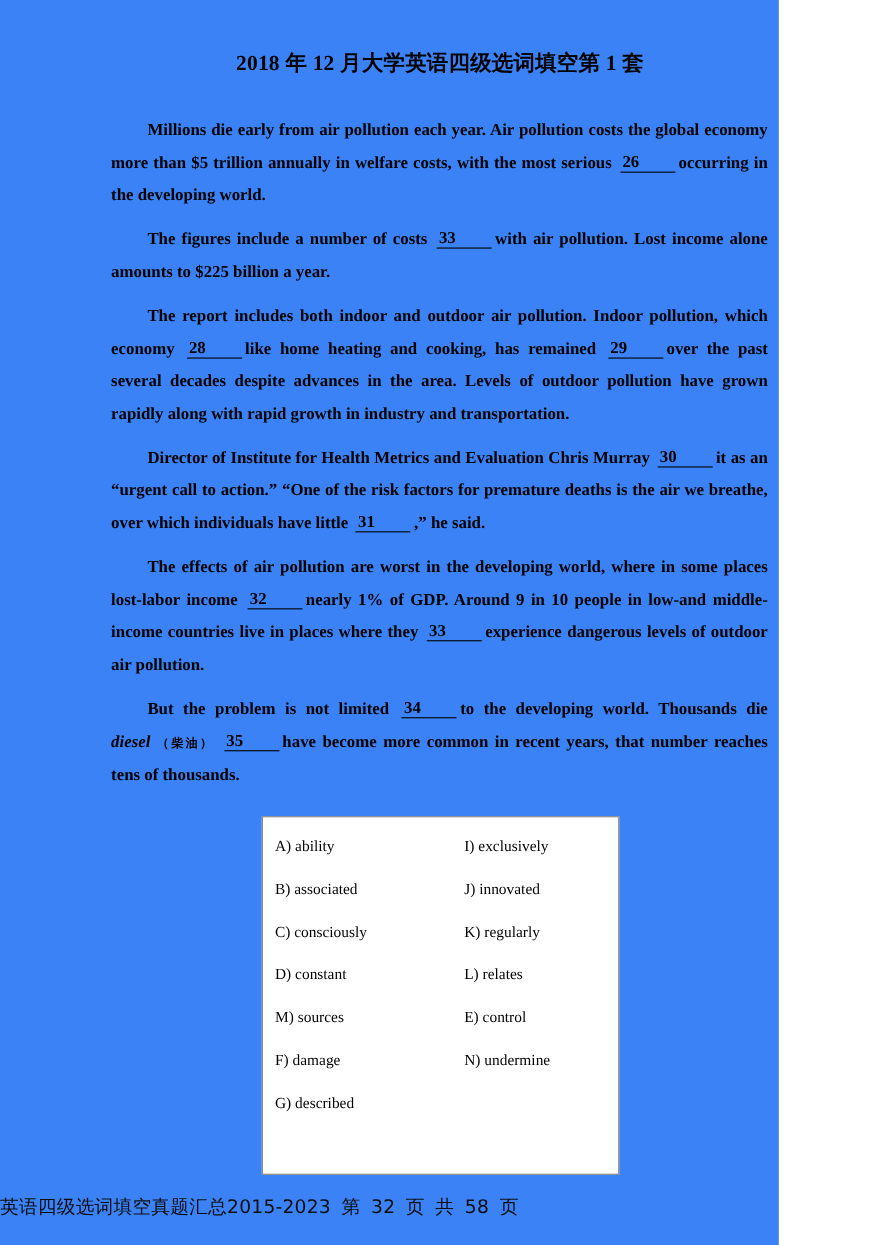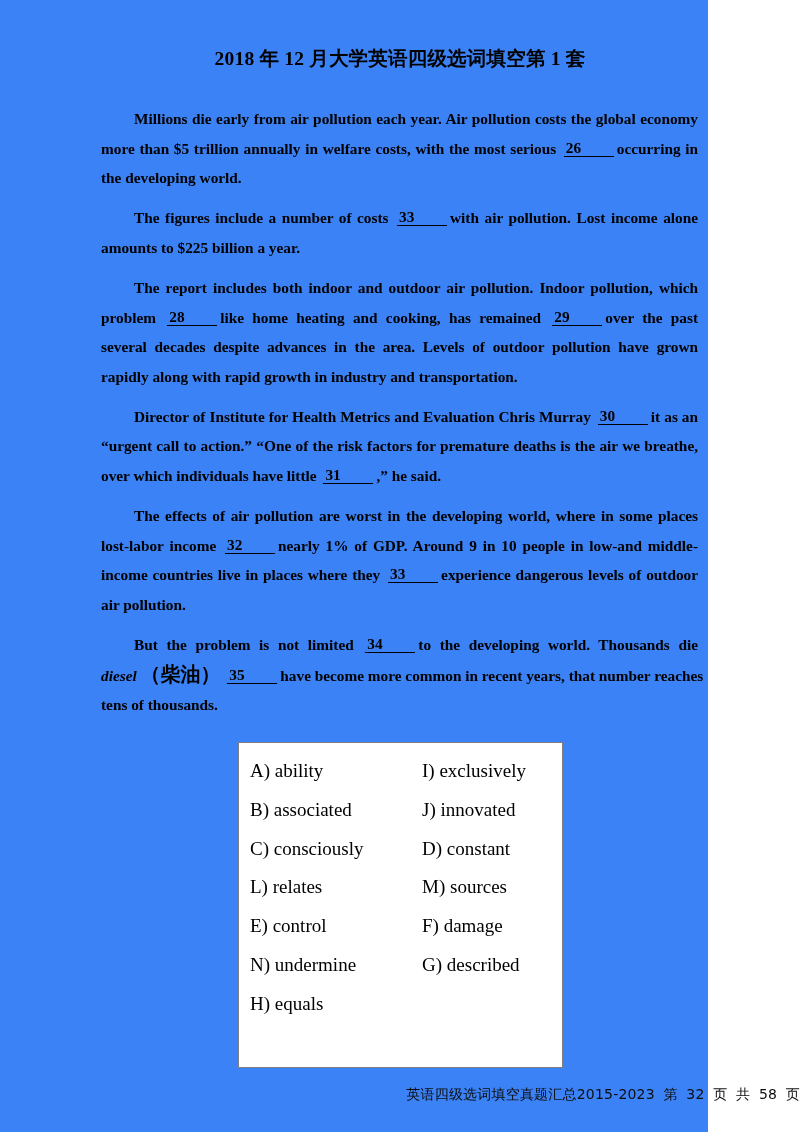--- a/index.html
+++ b/index.html
@@ -76,21 +76,21 @@
     min-width: 46px;
     text-align: right;
     border-bottom: 1.1px solid #000;
     line-height: 1.05;
     margin: 0 3px;
     padding: 0 2px;
     position: relative;
     top: -1px;
   }
   .ital { font-style: italic; }
-  .cjk { font-family: "DejaVu Sans", "Liberation Sans", sans-serif; font-size: 20px; }
+  .cjk { font-family: "DejaVu Sans", "Liberation Sans", sans-serif; font-size: 11px; }
 
   
   #options-box {
     position: absolute;
     left: 238px;
     top: 742px;
     width: 325px;
     height: 326px;
     border: 1.4px solid #7f7f7f;
     box-sizing: border-box;
@@ -100,34 +100,34 @@
     position: absolute;
     left: 11px;
     top: 9px;
     width: 304px;
     display: grid;
     grid-template-columns: 172px 132px;
     grid-auto-rows: 38.8px;
     align-items: center;
   }
   .opt {
-    font-size: 19px;
+    font-size: 14px;
     line-height: 38.8px;
     white-space: nowrap;
   }
   .opt .lbl { letter-spacing: 0; }
 
   
   #footer {
     position: absolute;
     left: 0;
     top: 1086px;
     width: 800px;
-    text-align: right;
-    font-size: 14px;
+    text-align: left;
+    font-size: 17px;
     font-family: "DejaVu Sans", "Liberation Sans", sans-serif;
     color: #0d0d0d;
     letter-spacing: 0.2px;
   }
   #footer .gap { display:inline-block; width:4px; }
 </style>
 </head>
 <body>
 
 <div id="page">
@@ -139,21 +139,21 @@
         <span class="ln indent"><span>Millions die early from air pollution each year. Air pollution costs the global economy</span></span>
         <span class="ln"><span>more than $5 trillion annually in welfare costs, with the most serious</span> <span class="blank">26</span><span>occurring in</span></span>
         <span class="ln last"><span>the developing world.</span></span>
       </div>
       <div class="para">
         <span class="ln indent"><span>The figures include a number of costs</span> <span class="blank">33</span><span>with air pollution. Lost income alone</span></span>
         <span class="ln last"><span>amounts to $225 billion a year.</span></span>
       </div>
       <div class="para">
         <span class="ln indent"><span>The report includes both indoor and outdoor air pollution. Indoor pollution, which</span></span>
-        <span class="ln"><span>problem</span> <span class="blank">28</span><span>like home heating and cooking, has remained</span> <span class="blank">29</span><span>over the past</span></span>
+        <span class="ln"><span>economy</span> <span class="blank">28</span><span>like home heating and cooking, has remained</span> <span class="blank">29</span><span>over the past</span></span>
         <span class="ln"><span>several decades despite advances in the area. Levels of outdoor pollution have grown</span></span>
         <span class="ln last"><span>rapidly along with rapid growth in industry and transportation.</span></span>
       </div>
       <div class="para">
         <span class="ln indent"><span>Director of Institute for Health Metrics and Evaluation Chris Murray</span> <span class="blank">30</span><span>it as an</span></span>
         <span class="ln"><span>“urgent call to action.” “One of the risk factors for premature deaths is the air we breathe,</span></span>
         <span class="ln last"><span>over which individuals have little</span> <span class="blank">31</span><span>,” he said.</span></span>
       </div>
       <div class="para">
         <span class="ln indent"><span>The effects of air pollution are worst in the developing world, where in some places</span></span>
@@ -168,28 +168,28 @@
       </div>
     </div>
 
   <div id="options-box">
     <div id="options-grid">
         <div class="opt"><span class="lbl">A)</span> <span>ability</span></div>
         <div class="opt"><span class="lbl">I)</span> <span>exclusively</span></div>
         <div class="opt"><span class="lbl">B)</span> <span>associated</span></div>
         <div class="opt"><span class="lbl">J)</span> <span>innovated</span></div>
         <div class="opt"><span class="lbl">C)</span> <span>consciously</span></div>
+        <div class="opt"><span class="lbl">K)</span> <span>regularly</span></div>
         <div class="opt"><span class="lbl">D)</span> <span>constant</span></div>
         <div class="opt"><span class="lbl">L)</span> <span>relates</span></div>
         <div class="opt"><span class="lbl">M)</span> <span>sources</span></div>
         <div class="opt"><span class="lbl">E)</span> <span>control</span></div>
         <div class="opt"><span class="lbl">F)</span> <span>damage</span></div>
         <div class="opt"><span class="lbl">N)</span> <span>undermine</span></div>
         <div class="opt"><span class="lbl">G)</span> <span>described</span></div>
-        <div class="opt"><span class="lbl">H)</span> <span>equals</span></div>
         <div class="opt"></div>
       </div>
   </div>
 
   <div id="footer">
     <span>英语四级选词填空真题汇总2015-2023</span><span class="gap"></span>
     <span>第</span><span class="gap"></span>
     <span>32</span><span class="gap"></span>
     <span>页</span><span class="gap"></span>
     <span>共</span><span class="gap"></span>

